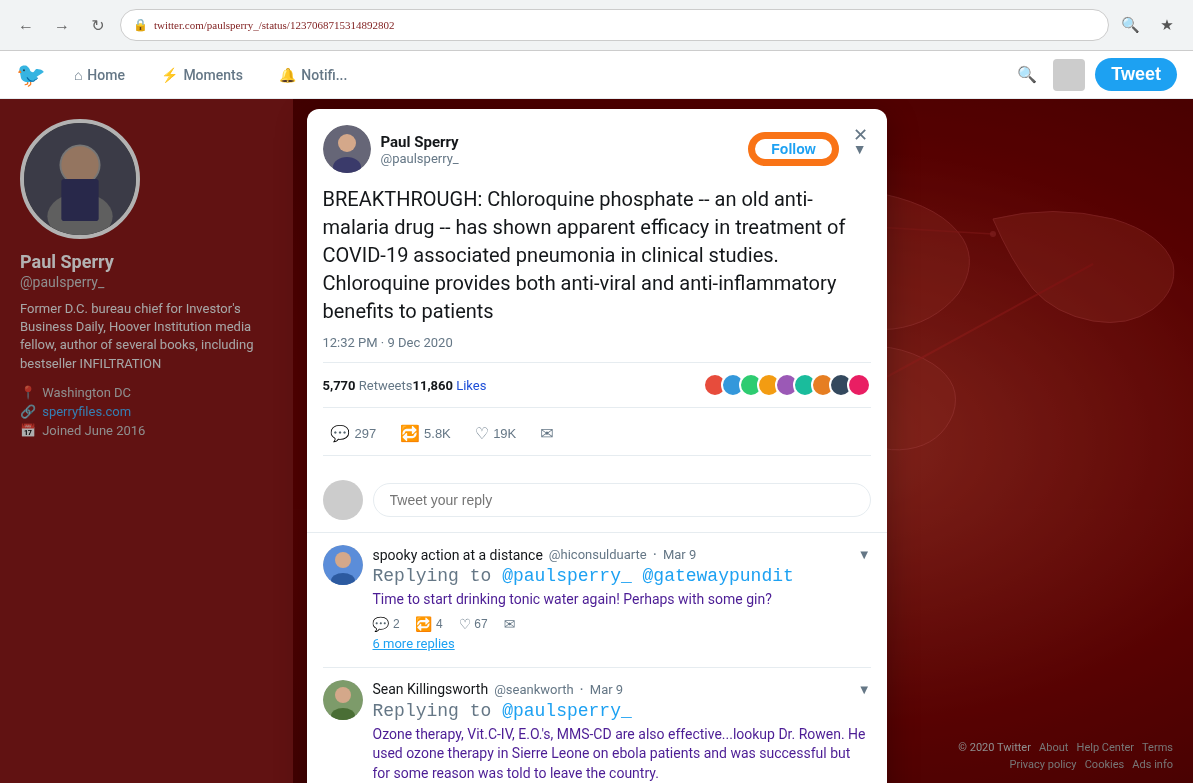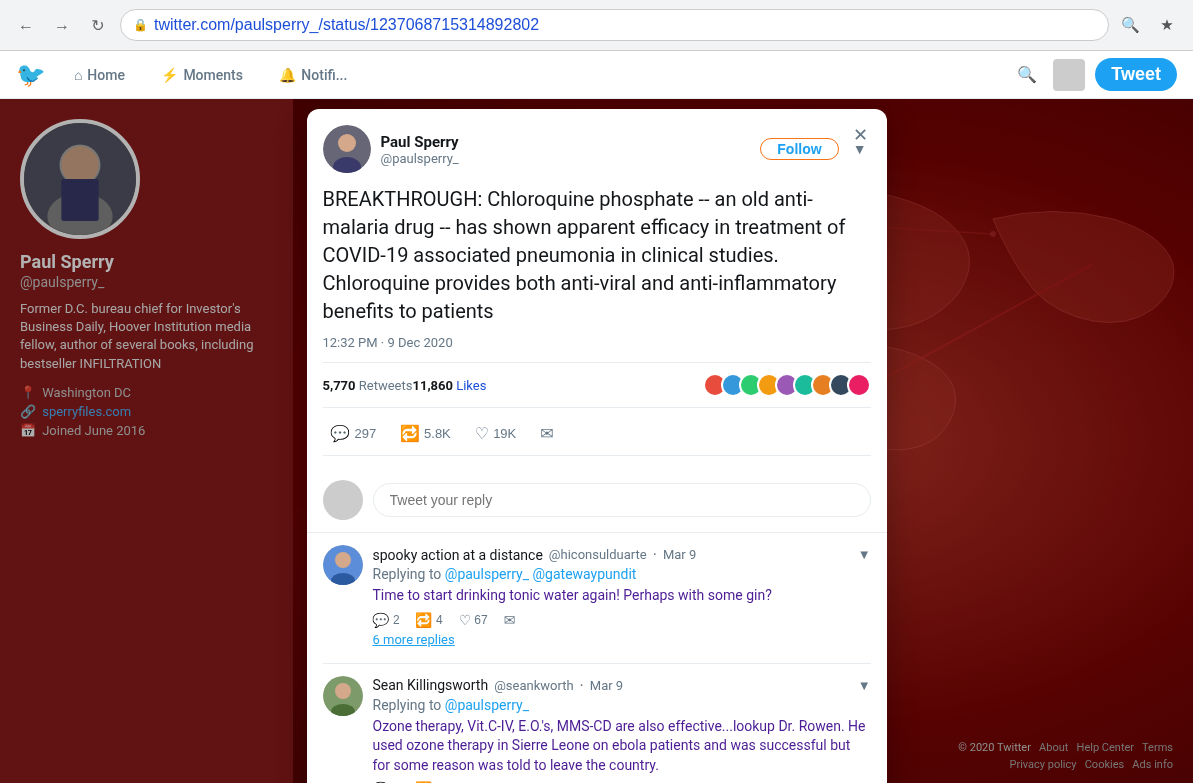--- a/index.html
+++ b/index.html
@@ -37,23 +37,24 @@
       border-radius: 20px;
       padding: 4px 12px;
       height: 32px;
       gap: 6px;
     }
     .address-bar .lock-icon { color: #555; font-size: 12px; }
     .address-bar input {
       flex: 1;
       border: none;
       outline: none;
-      font-size: 16px;
-      color: #1d4ed8;
+      font-size: 11px;
+      color: #7f1d1d;
       background: transparent;
+      font-family: Liberation Serif, serif;
     }
     .browser-actions { display: flex; gap: 8px; align-items: center; }
     .browser-btn {
       width: 28px; height: 28px;
       border-radius: 50%;
       border: none;
       background: transparent;
       cursor: pointer;
       display: flex; align-items: center; justify-content: center;
       color: #555;
@@ -209,21 +210,21 @@
       border-radius: 50%;
       background: #ccc;
       flex-shrink: 0;
       overflow: hidden;
     }
     .tweet-avatar svg { width: 100%; height: 100%; }
     .tweet-user-info { flex: 1; }
     .tweet-display-name { font-size: 15px; font-weight: 700; color: #14171a; }
     .tweet-username { font-size: 13px; color: #657786; }
     .follow-btn {
-      border: 1px solid #f97316;
+      border: 7px solid #f97316;
       background: transparent;
       color: #1da1f2;
       border-radius: 20px;
       padding: 2px 16px;
       font-size: 14px;
       font-weight: 700;
       cursor: pointer;
     }
     .chevron-btn {
       border: none; background: transparent;
@@ -333,21 +334,21 @@
     }
     .reply-avatar-sm svg { width: 100%; height: 100%; }
     .reply-content { flex: 1; }
     .reply-header {
       display: flex; align-items: center; gap: 6px; margin-bottom: 2px; flex-wrap: wrap;
     }
     .reply-name { font-size: 14px; font-weight: 400; color: #14171a; }
     .reply-handle { font-size: 13px; color: #657786; }
     .reply-date { font-size: 13px; color: #657786; }
     .reply-chevron { margin-left: auto; color: #657786; cursor: pointer; font-size: 13px; }
-    .reply-to { font-size: 14px; color: #657786; margin-bottom: 4px; }
+    .reply-to { font-size: 18px; color: #657786; margin-bottom: 4px; font-family: Liberation Mono, monospace; }
     .reply-to a { color: #1da1f2; text-decoration: none; }
     .reply-text { font-size: 14px; color: #4c1d95; line-height: 1.4; margin-bottom: 6px; }
     .reply-left {
       display: flex; flex-direction: column; align-items: center;
       flex-shrink: 0;
       width: 40px;
     }
     .more-replies { font-size: 13px; color: #1da1f2; cursor: pointer; padding: 6px 0 6px 50px; display: block; }
 
     .reply-actions-sm {

